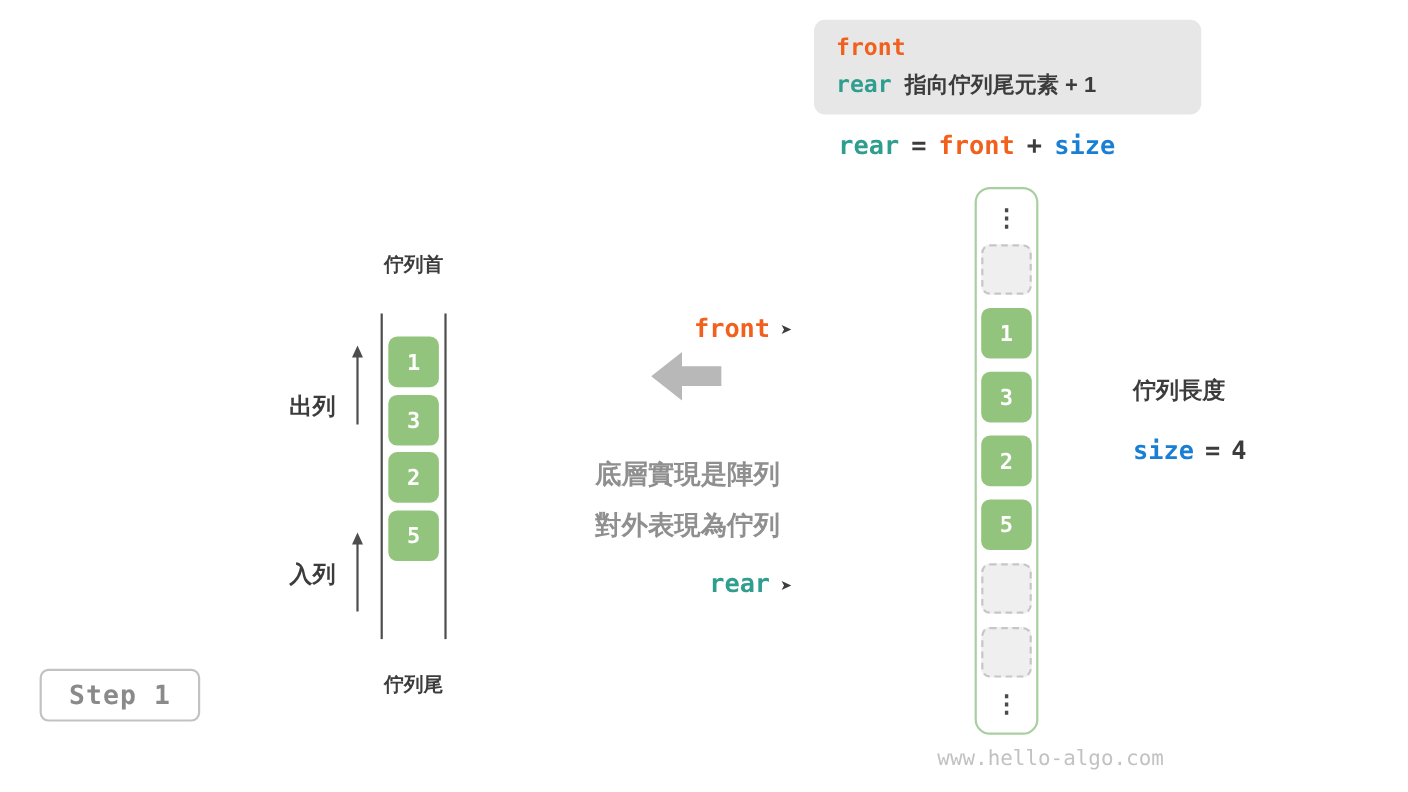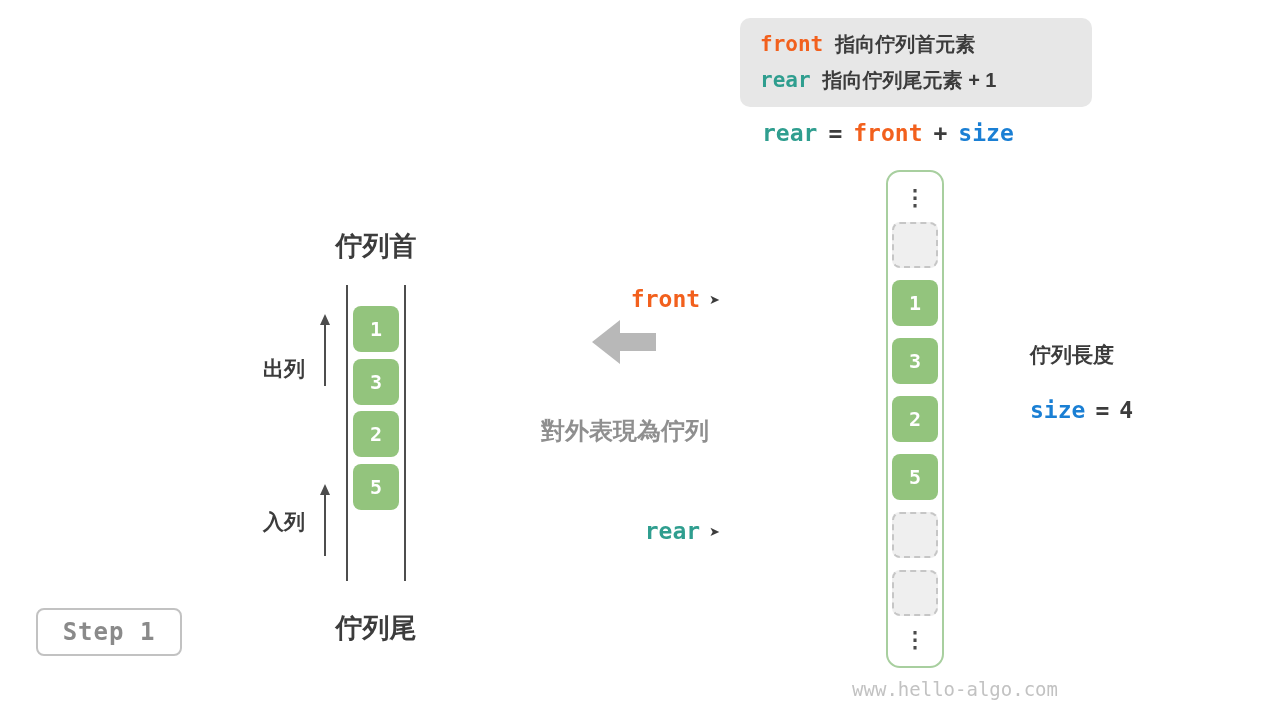--- a/index.html
+++ b/index.html
@@ -75,21 +75,21 @@
     display: flex; align-items: center; justify-content: center;
     font-family: "DejaVu Sans Mono", monospace; font-weight: bold; font-size: 20px;
   }
   .qcell-0 { top: 21px; }
   .qcell-1 { top: 74px; }
   .qcell-2 { top: 126px; }
   .qcell-3 { top: 179px; }
 
   .queue-front-label, .queue-rear-label {
     position: absolute; left: 316px; width: 120px; text-align: center;
-    font-size: 27px; font-weight: bold;
+    font-size: 18px; font-weight: bold;
   }
   .queue-front-label { top: 228px; }
   .queue-rear-label  { top: 610px; }
 
   .op-label { position: absolute; width: 52px; text-align: right; font-size: 21px; font-weight: bold; }
   .dequeue-label { left: 253px; top: 355px; }
   .enqueue-label { left: 253px; top: 508px; }
   .op-arrow { position: absolute; width: 16px; height: 74px; }
   .dequeue-arrow { left: 317px; top: 314px; }
   .enqueue-arrow { left: 317px; top: 484px; }
@@ -120,21 +120,20 @@
   }
 </style>
 </head>
 <body>
 
 <div class="canvas">
 
   <div class="legend">
     <div class="legend-line">
       <span class="code orange">front</span>
-      <span class="cn dark">指向佇列首元素</span>
     </div>
     <div class="legend-line">
       <span class="code teal">rear</span>
       <span class="cn dark">指向佇列尾元素 + 1</span>
     </div>
   </div>
 
   <div class="formula">
     <span class="code teal">rear</span>
     <span class="code dark">=</span>
@@ -191,20 +190,21 @@
   <div class="op-label enqueue-label cn">入列</div>
   <svg class="op-arrow enqueue-arrow" viewBox="0 0 16 74">
     <line x1="8" y1="72" x2="8" y2="6" stroke="#4d4d4d" stroke-width="2"></line>
     <polygon points="8,0 3,11 13,11" fill="#4d4d4d"></polygon>
   </svg>
 
   <svg class="big-arrow" viewBox="0 0 64 48">
     <polygon points="0,24 28,2 28,15 64,15 64,33 28,33 28,46" fill="#b8b8b8"></polygon>
   </svg>
   <div class="caption">
+    <div>底層實現是陣列</div>
     <div>對外表現為佇列</div>
   </div>
 
   <div class="step-box">
     <span>Step 1</span>
   </div>
 
   <div class="watermark">www.hello-algo.com</div>
 
 </div>

